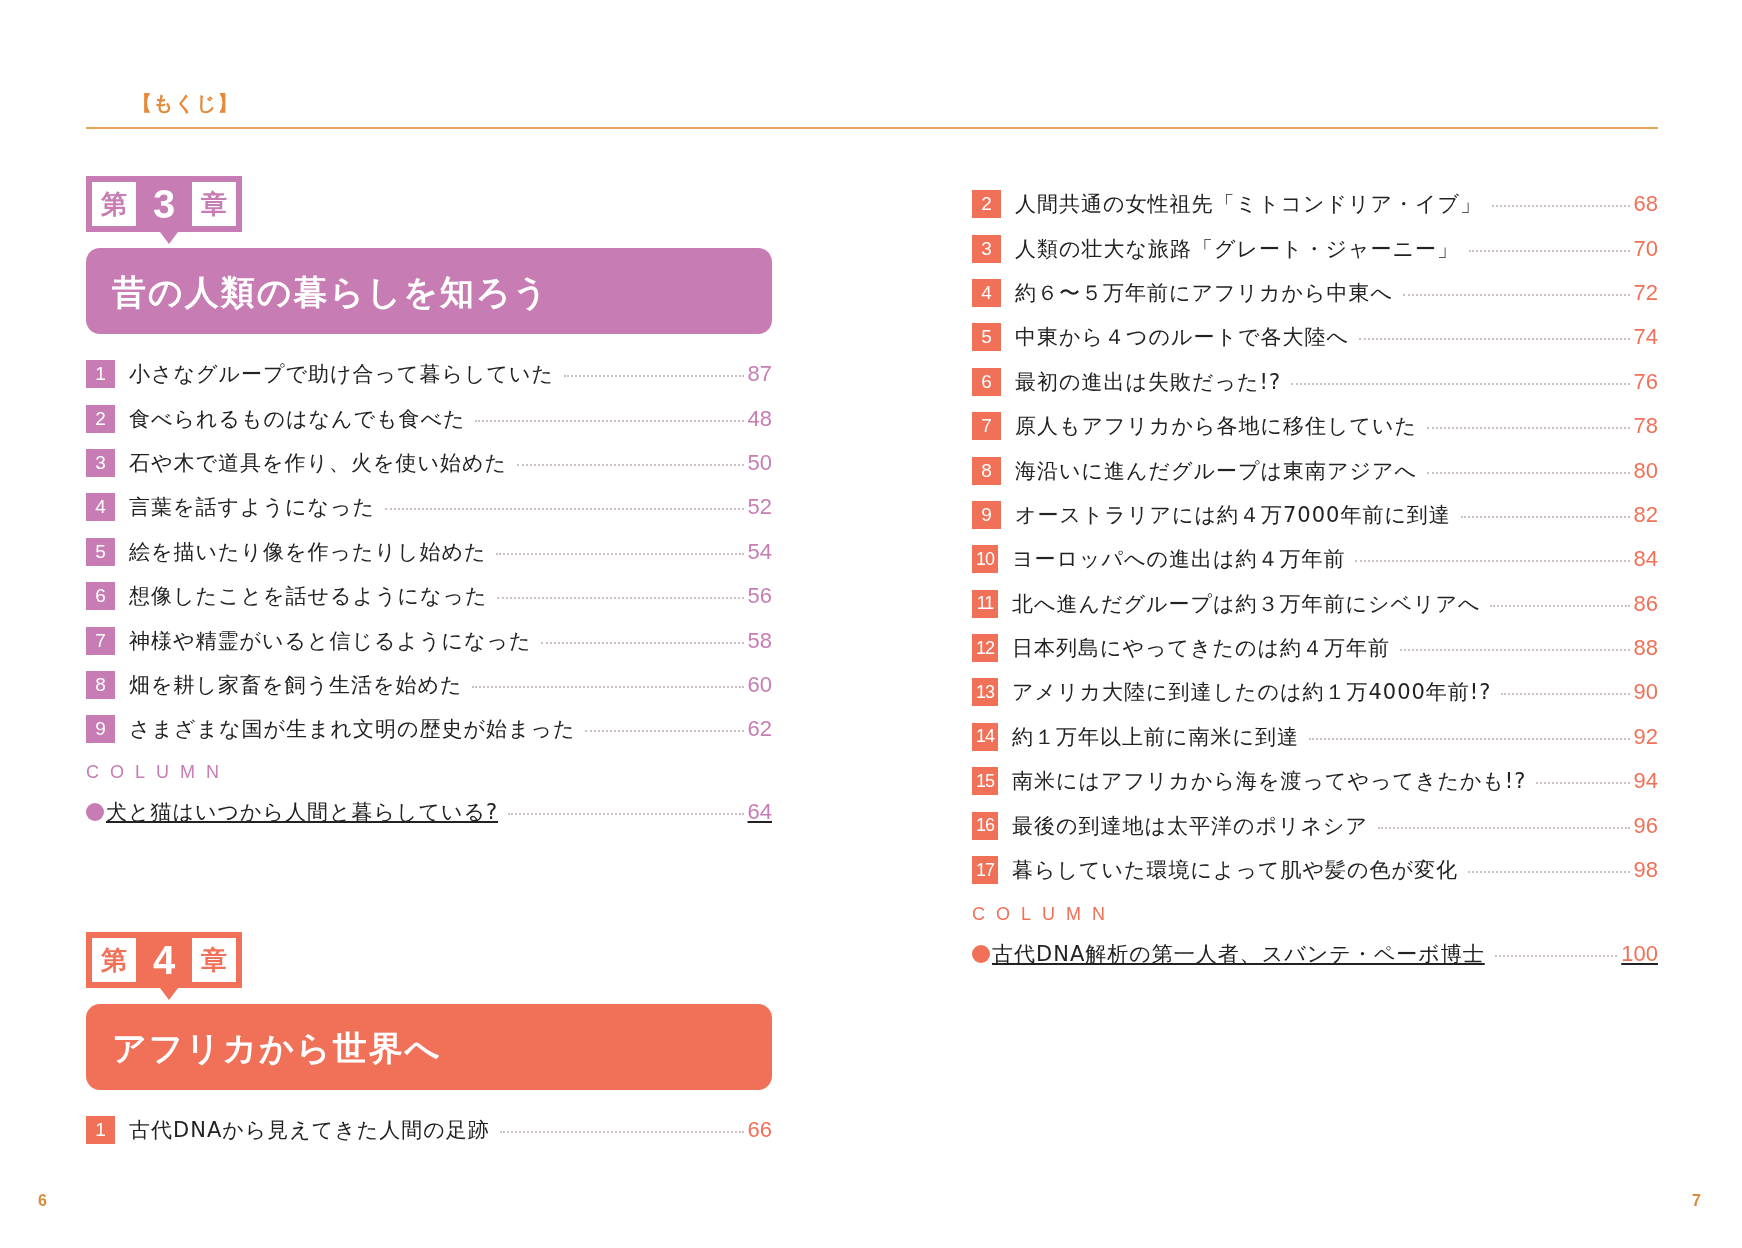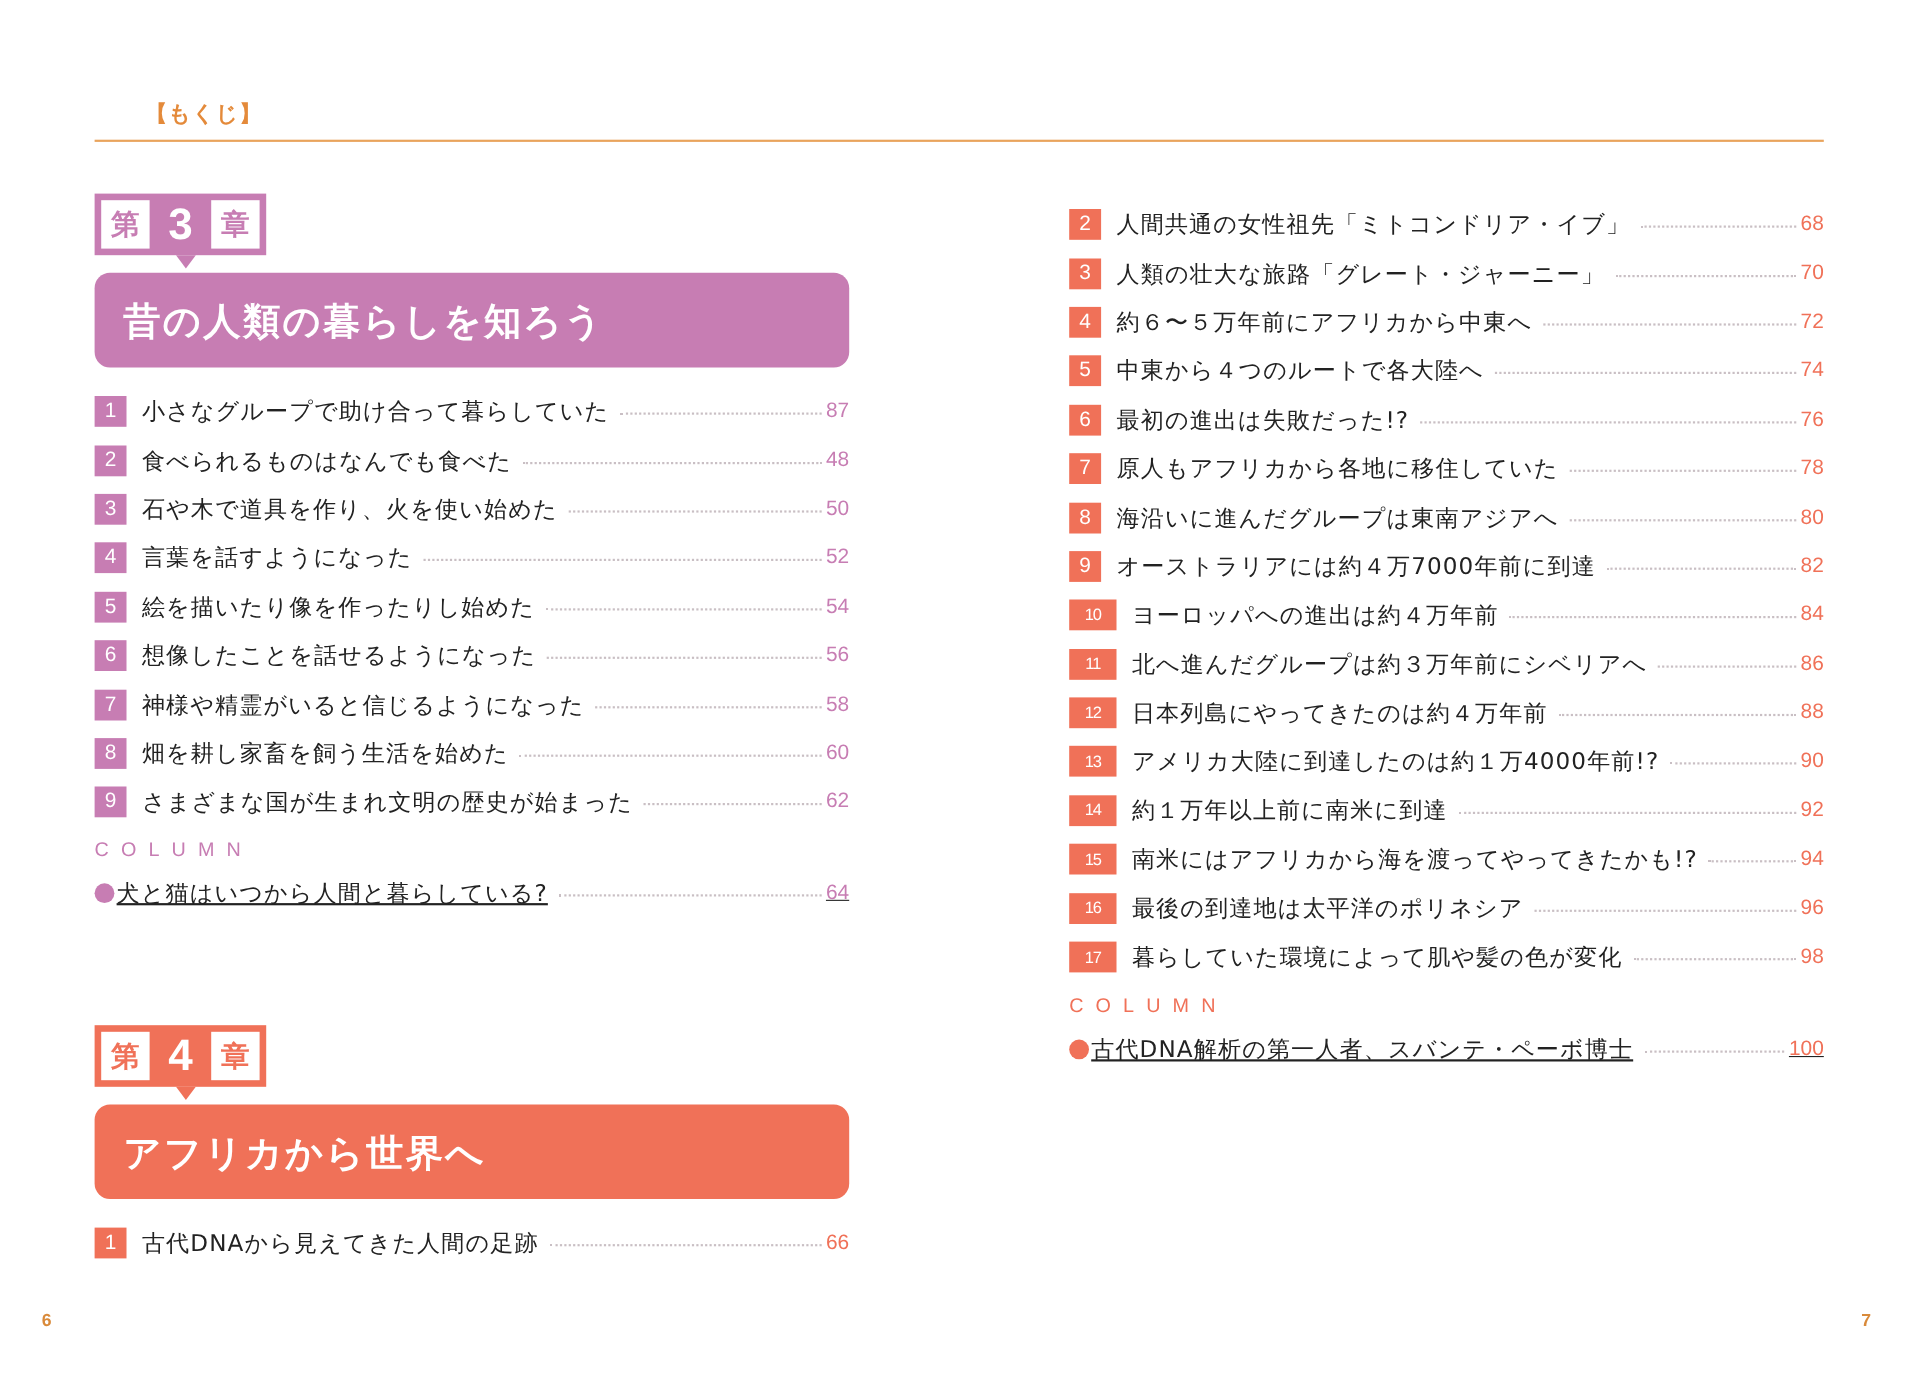--- a/index.html
+++ b/index.html
@@ -45,30 +45,30 @@
 
     .toc-list { list-style: none; }
     .toc-item {
       display: flex; align-items: center; height: 44.4px;
     }
     .toc-num {
       flex: 0 0 auto; width: 29px; height: 28px; background: var(--accent); color: #fff;
       font-family: "Liberation Sans", sans-serif; font-size: 19px;
       display: flex; align-items: center; justify-content: center; margin-right: 14px;
     }
-    .toc-num.wide { width: 43px; font-size: 15px; letter-spacing: -1px; }
+    .toc-num.wide { width: 26px; font-size: 18px; letter-spacing: -1px; }
     .toc-title {
       flex: 0 0 auto; font-size: 21px; color: #222; white-space: nowrap; letter-spacing: 1px;
     }
     .toc-dots {
       flex: 1 1 auto; margin: 0 4px 0 10px; height: 2px;
       border-bottom: 2px dotted #c9bfc4; align-self: center; transform: translateY(2px);
     }
     .toc-page {
-      flex: 0 0 auto; font-family: "Liberation Sans", sans-serif; font-size: 19px; color: var(--accent);
+      flex: 0 0 auto; font-family: "Liberation Sans", sans-serif; font-size: 22px; color: var(--accent);
     }
 
     .column-label {
       margin-top: 10px; font-family: "Liberation Sans", sans-serif; font-size: 18px;
       letter-spacing: 11px; color: var(--accent); height: 28px;
     }
     .column-item { display: flex; align-items: center; height: 44px; text-decoration: underline; }
     .bullet {
       width: 18px; height: 18px; border-radius: 50%; background: var(--accent); margin-right: 2px; flex: 0 0 auto;
     }

